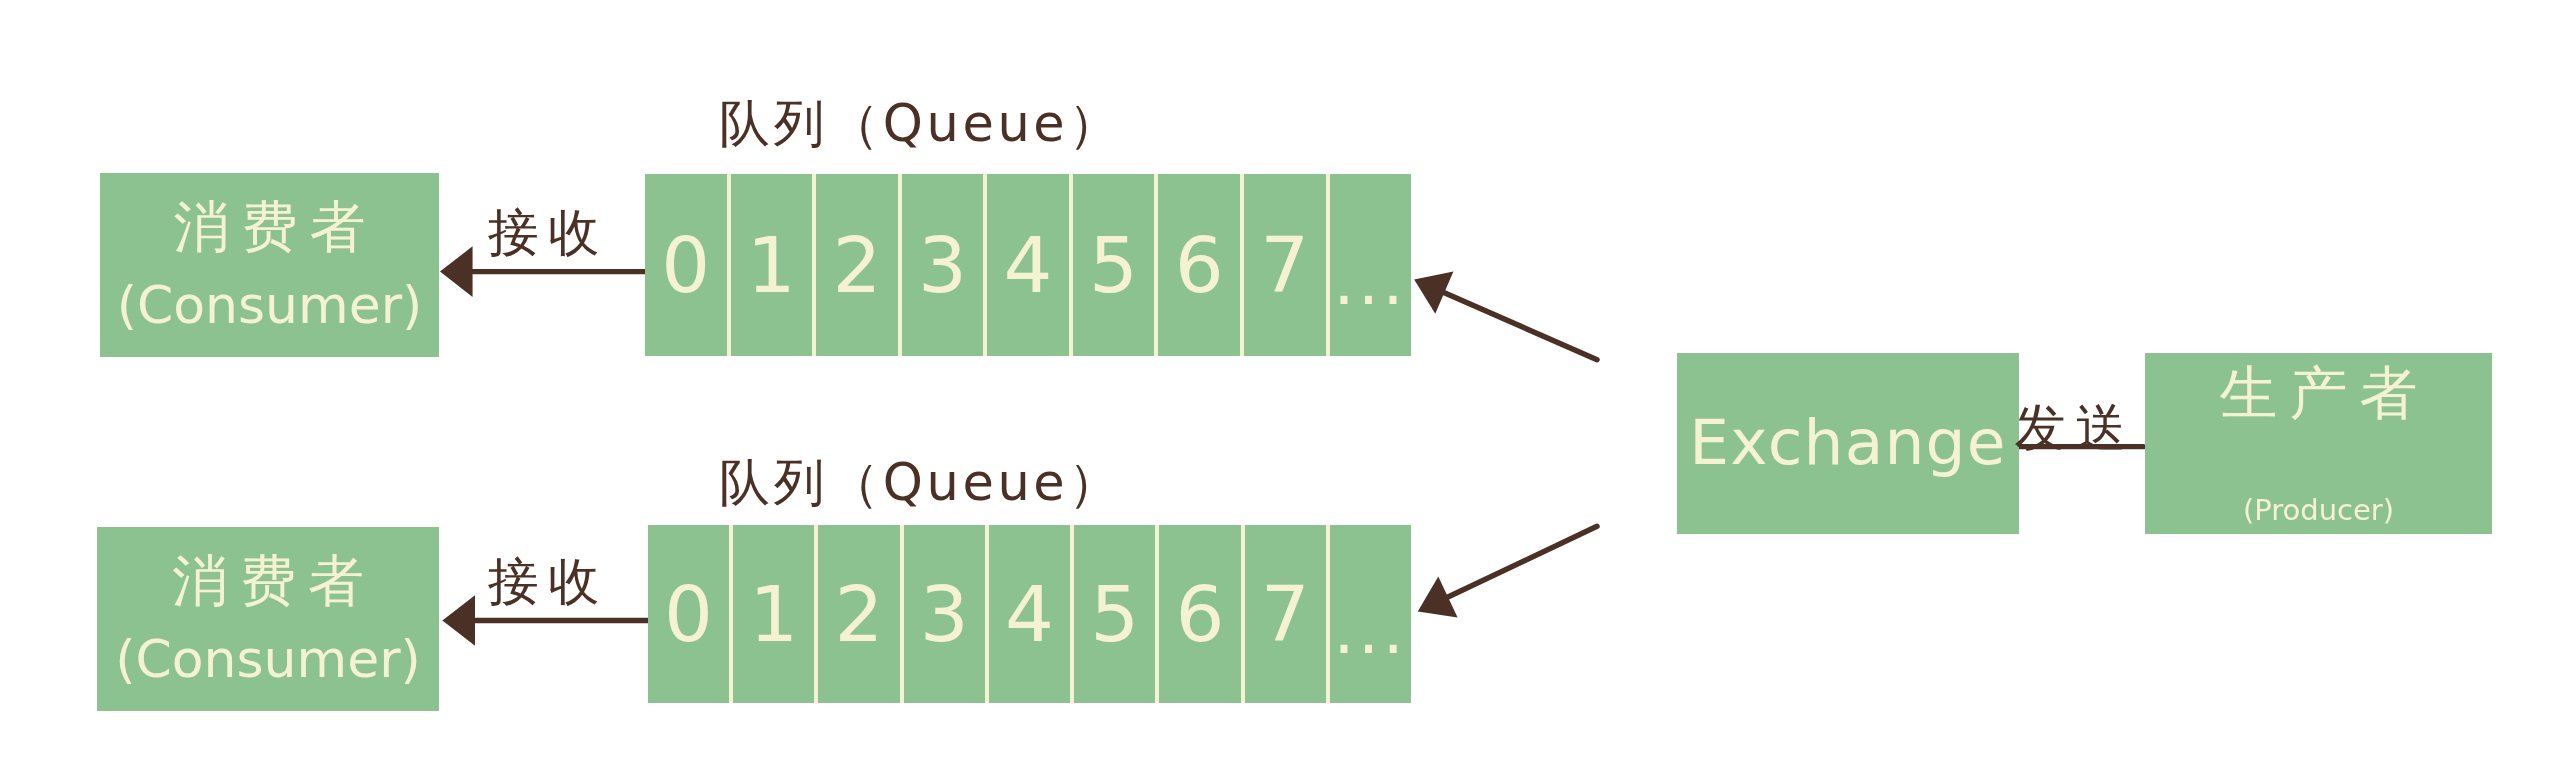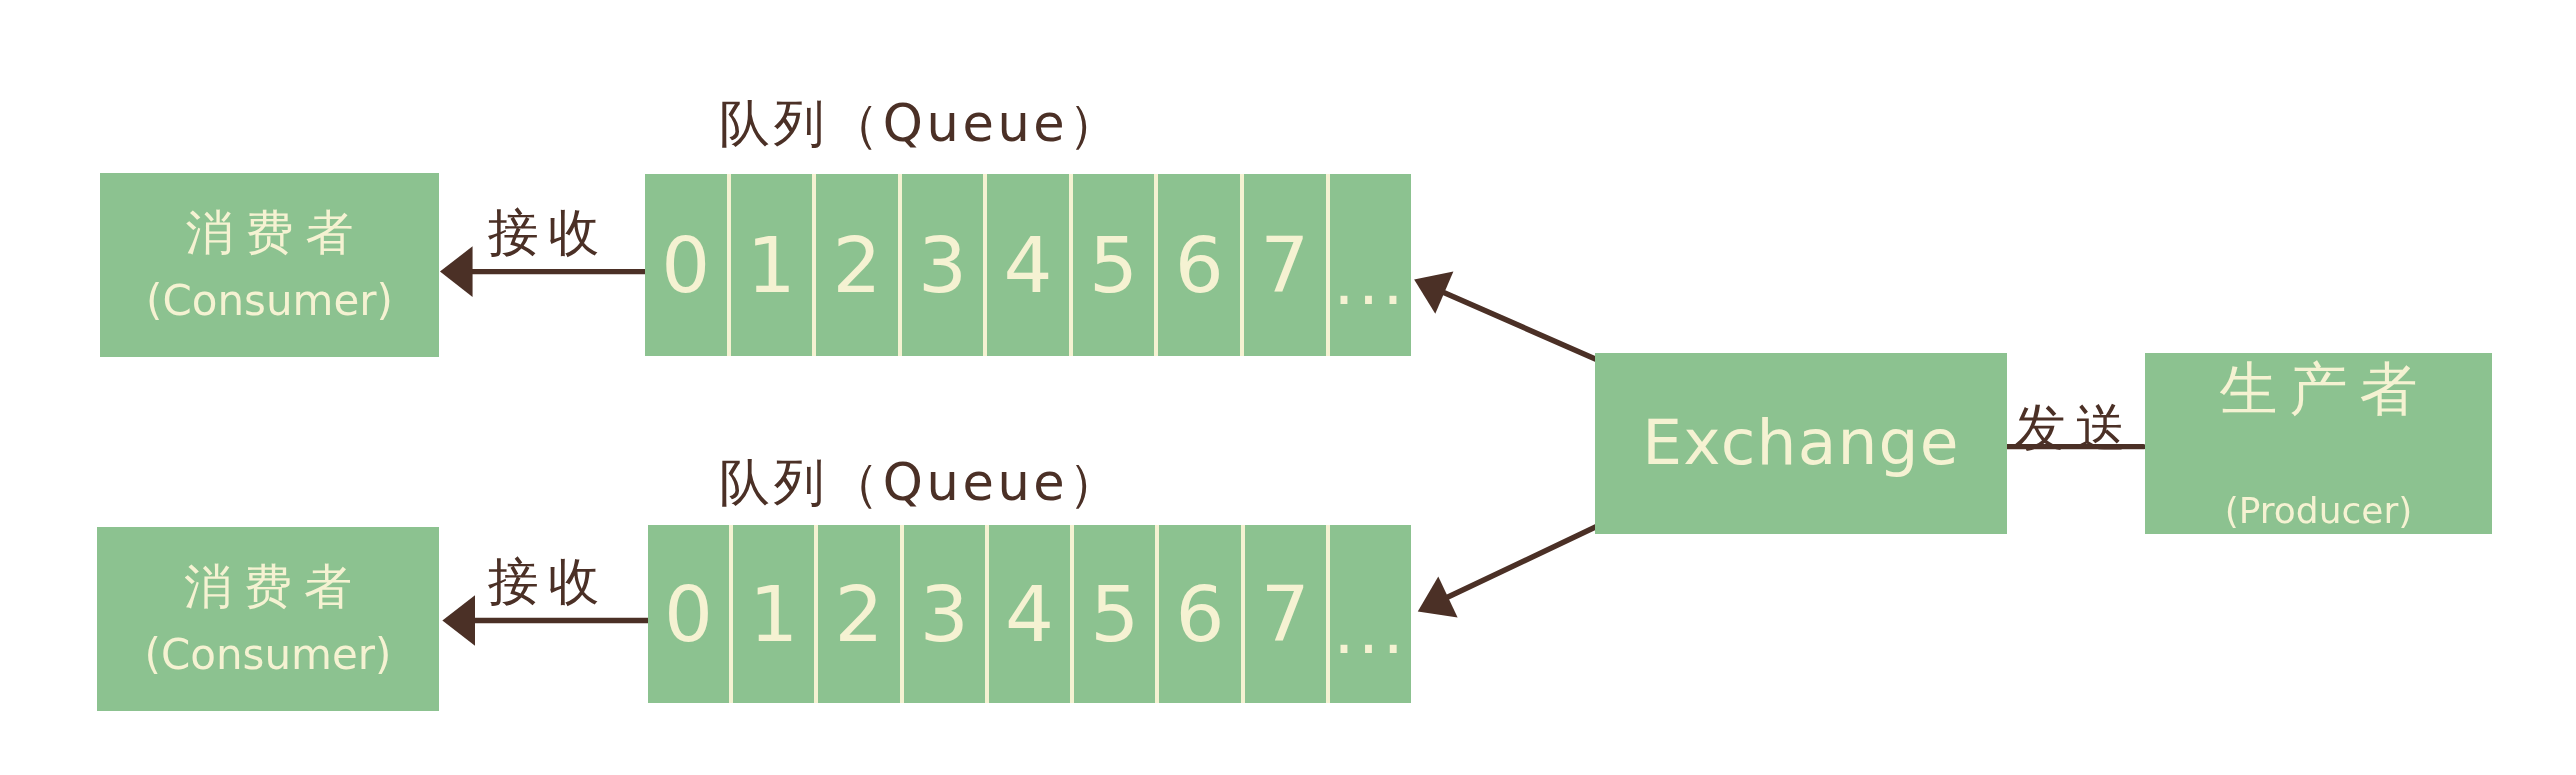--- a/index.html
+++ b/index.html
@@ -33,43 +33,43 @@
     position: absolute;
     background: var(--green, #8cc290);
     color: var(--cream, #f5f2d2);
     display: flex;
     flex-direction: column;
     align-items: center;
     justify-content: center;
     text-align: center;
   }
   .box-title {
-    font-size: 48px;
+    font-size: 56px;
     line-height: 1.12;
     letter-spacing: 12px;
     text-indent: 12px;
     white-space: nowrap;
   }
   .box-sub {
-    font-size: 42px;
+    font-size: 52px;
     line-height: 1.1;
     margin-top: 18px;
     white-space: nowrap;
   }
   .consumer-top    { left: 100px;  top: 173px; width: 339px; height: 184px; }
   .consumer-bottom { left: 97px;  top: 527px; width: 342px; height: 184px; }
-  .exchange        { left: 1595px; top: 353px; width: 412px; height: 181px; }
+  .exchange        { left: 1677px; top: 353px; width: 342px; height: 181px; }
   .producer        { left: 2145px; top: 353px; width: 347px; height: 181px; gap: 32px; }
   .exchange .box-title {
     font-size: 63px;
     letter-spacing: 1.2px;
     text-indent: 0;
   }
   .producer .box-title { font-size: 58px; }
-  .producer .box-sub   { font-size: 36px; margin-top: 37px; }
+  .producer .box-sub   { font-size: 29px; margin-top: 37px; }
   .queue {
     position: absolute;
     background: var(--green, #8cc290);
     display: flex;
     flex-direction: row;
   }
   .queue-top    { left: 645px; top: 174px; width: 766px; height: 182px; }
   .queue-bottom { left: 648px; top: 525px; width: 763px; height: 178px; }
   .cell {
     flex: 1 1 0;

